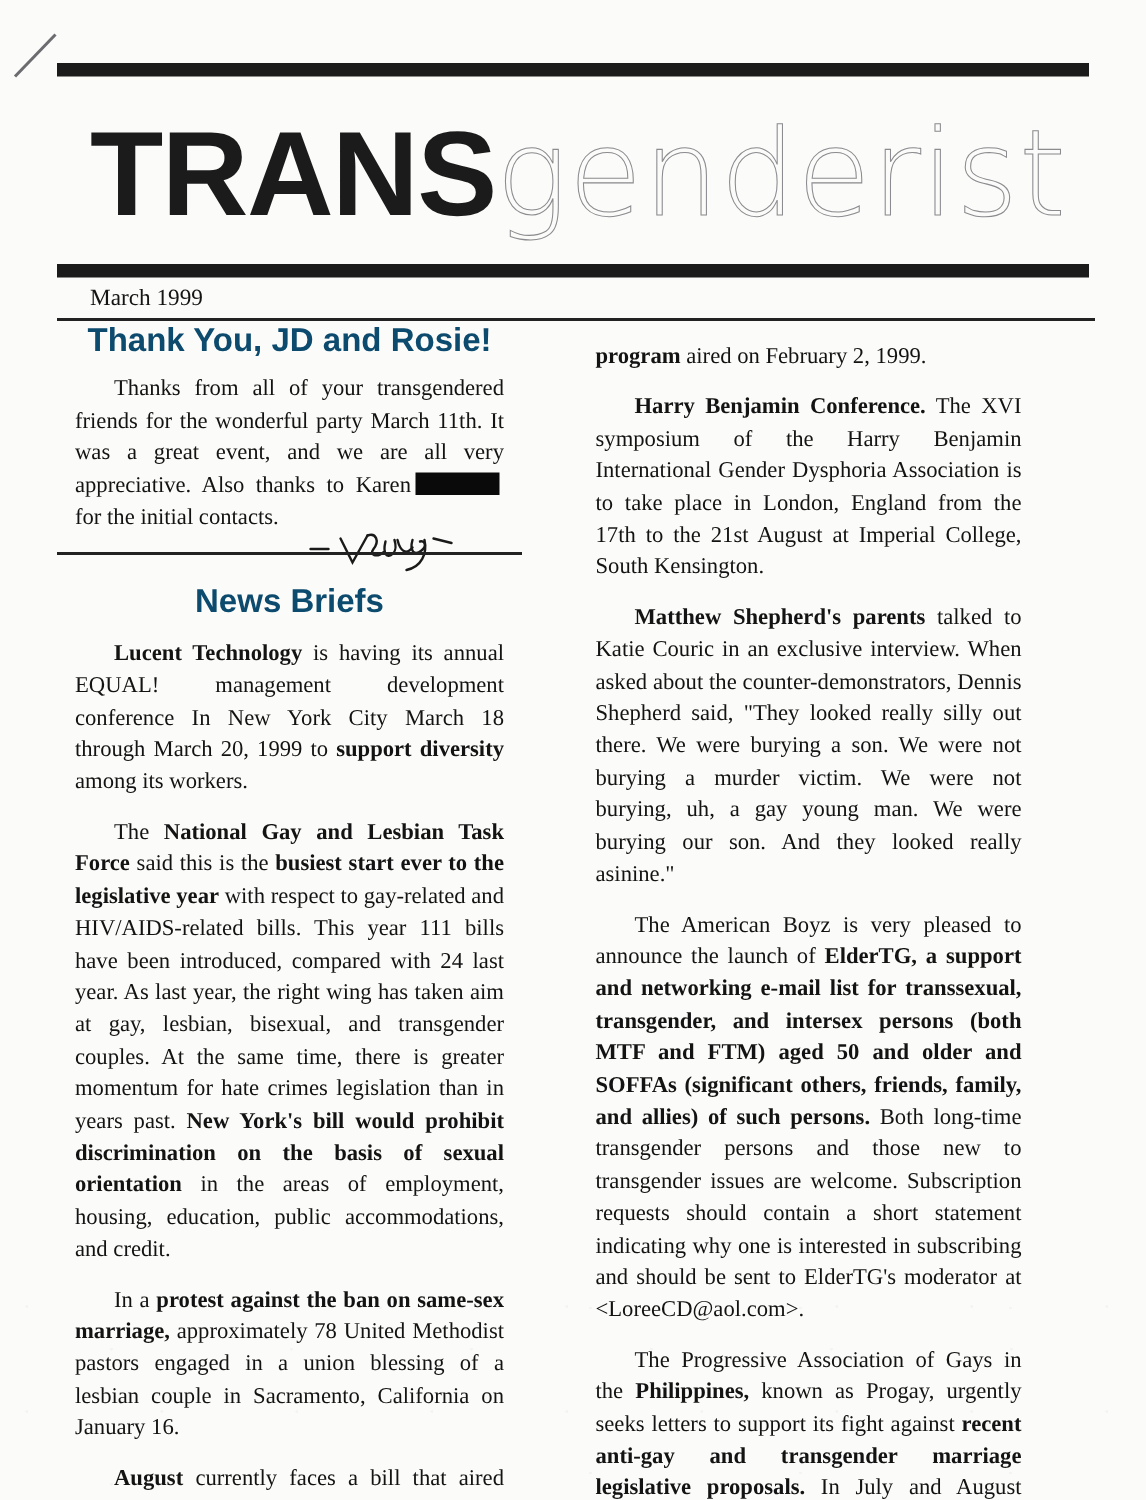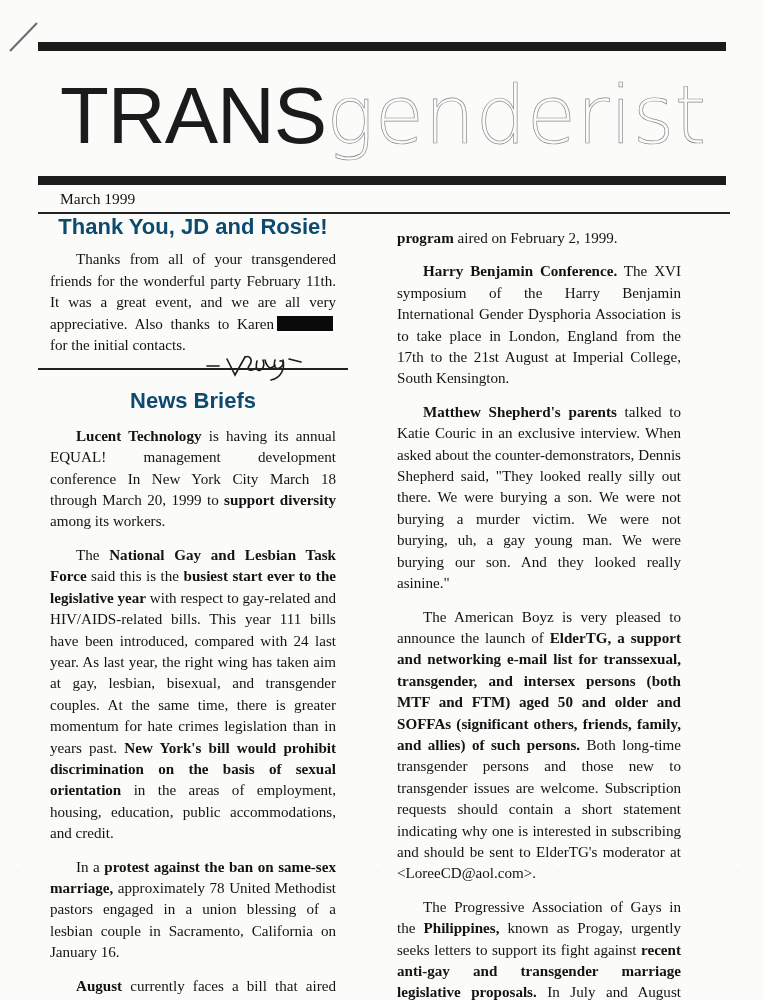--- a/index.html
+++ b/index.html
@@ -42,21 +42,21 @@
     position: absolute;
     left: 60px;
     top: 58px;
     width: 660px;
     height: 116px;
     white-space: nowrap;
     line-height: 116px;
   }
   .mast-bold {
     font-family: "Liberation Sans", "DejaVu Sans", sans-serif;
-    font-weight: 400;
+    font-weight: 700;
     font-size: 80px;
     letter-spacing: -1px;
     color: #1b1b1b;
     vertical-align: baseline;
   }
   .mast-outline {
     font-family: "DejaVu Sans", "Liberation Sans", sans-serif;
     font-weight: 300;
     font-size: 80px;
     letter-spacing: 0.5px;
@@ -182,21 +182,21 @@
 
   <div class="subtitle-row">
     <span>March 1999</span>
   </div>
   <div class="rule-thin"></div>
 
   <div class="col" id="col-left">
 
     <h2 class="head-sans" id="thankyou-heading">Thank You, JD and Rosie!</h2>
 
-    <p><span>Thanks from all of your transgendered friends for the wonderful party February 11th. It was a great event, and we are all very appreciative. Also thanks to Karen</span><span class="redaction"></span><span>for the initial contacts.</span></p>
+    <p><span>Thanks from all of your transgendered friends for the wonderful party March 11th. It was a great event, and we are all very appreciative. Also thanks to Karen</span><span class="redaction"></span><span>for the initial contacts.</span></p>
 
     <div class="sig-row">
       <svg class="signature" viewBox="0 0 115 32">
         <g fill="none" stroke="#1a1a1a" stroke-width="1.6" stroke-linecap="round">
           <line x1="2" y1="15" x2="14" y2="15"></line>
           <path d="M22 8 L30 24 L40 6"></path>
           <path d="M40 6 C46 4 48 10 44 15 C41 19 46 21 51 17"></path>
           <path d="M52 10 C50 18 53 22 57 18 C59 16 59 12 58 9"></path>
           <path d="M60 9 C62 17 66 19 70 14"></path>
           <path d="M70 9 C68 16 71 20 76 16 C80 13 78 9 75 10"></path>

